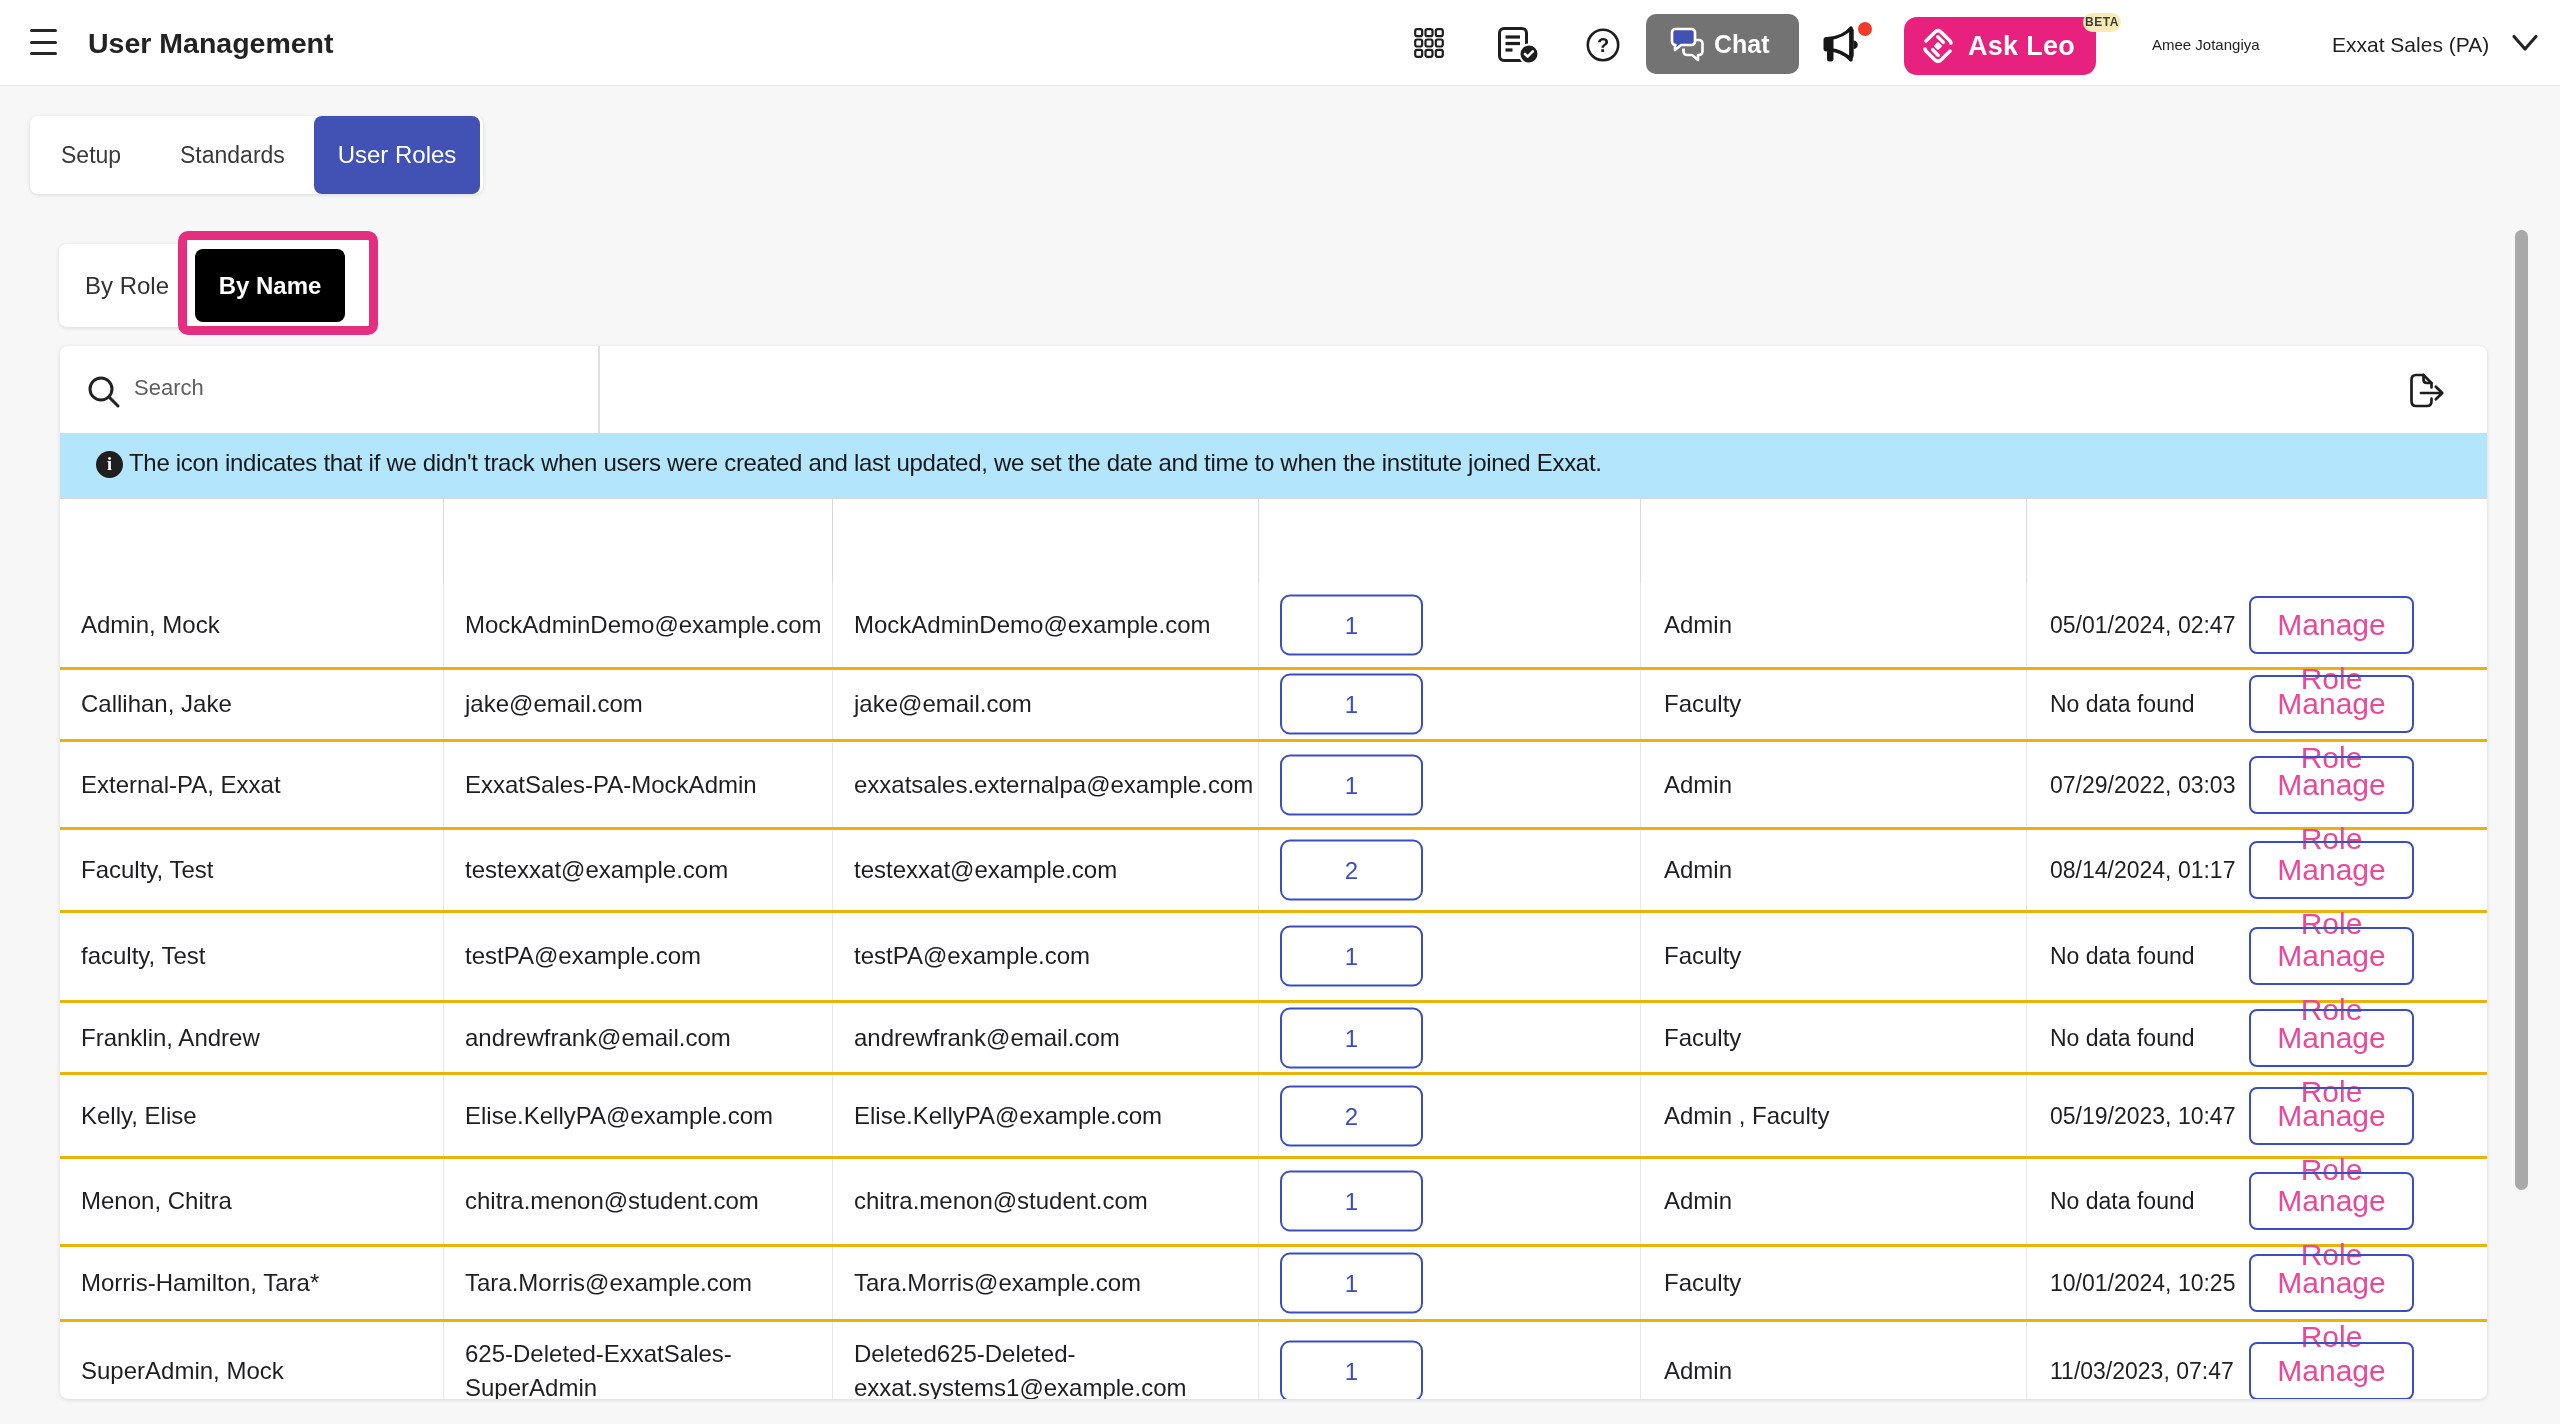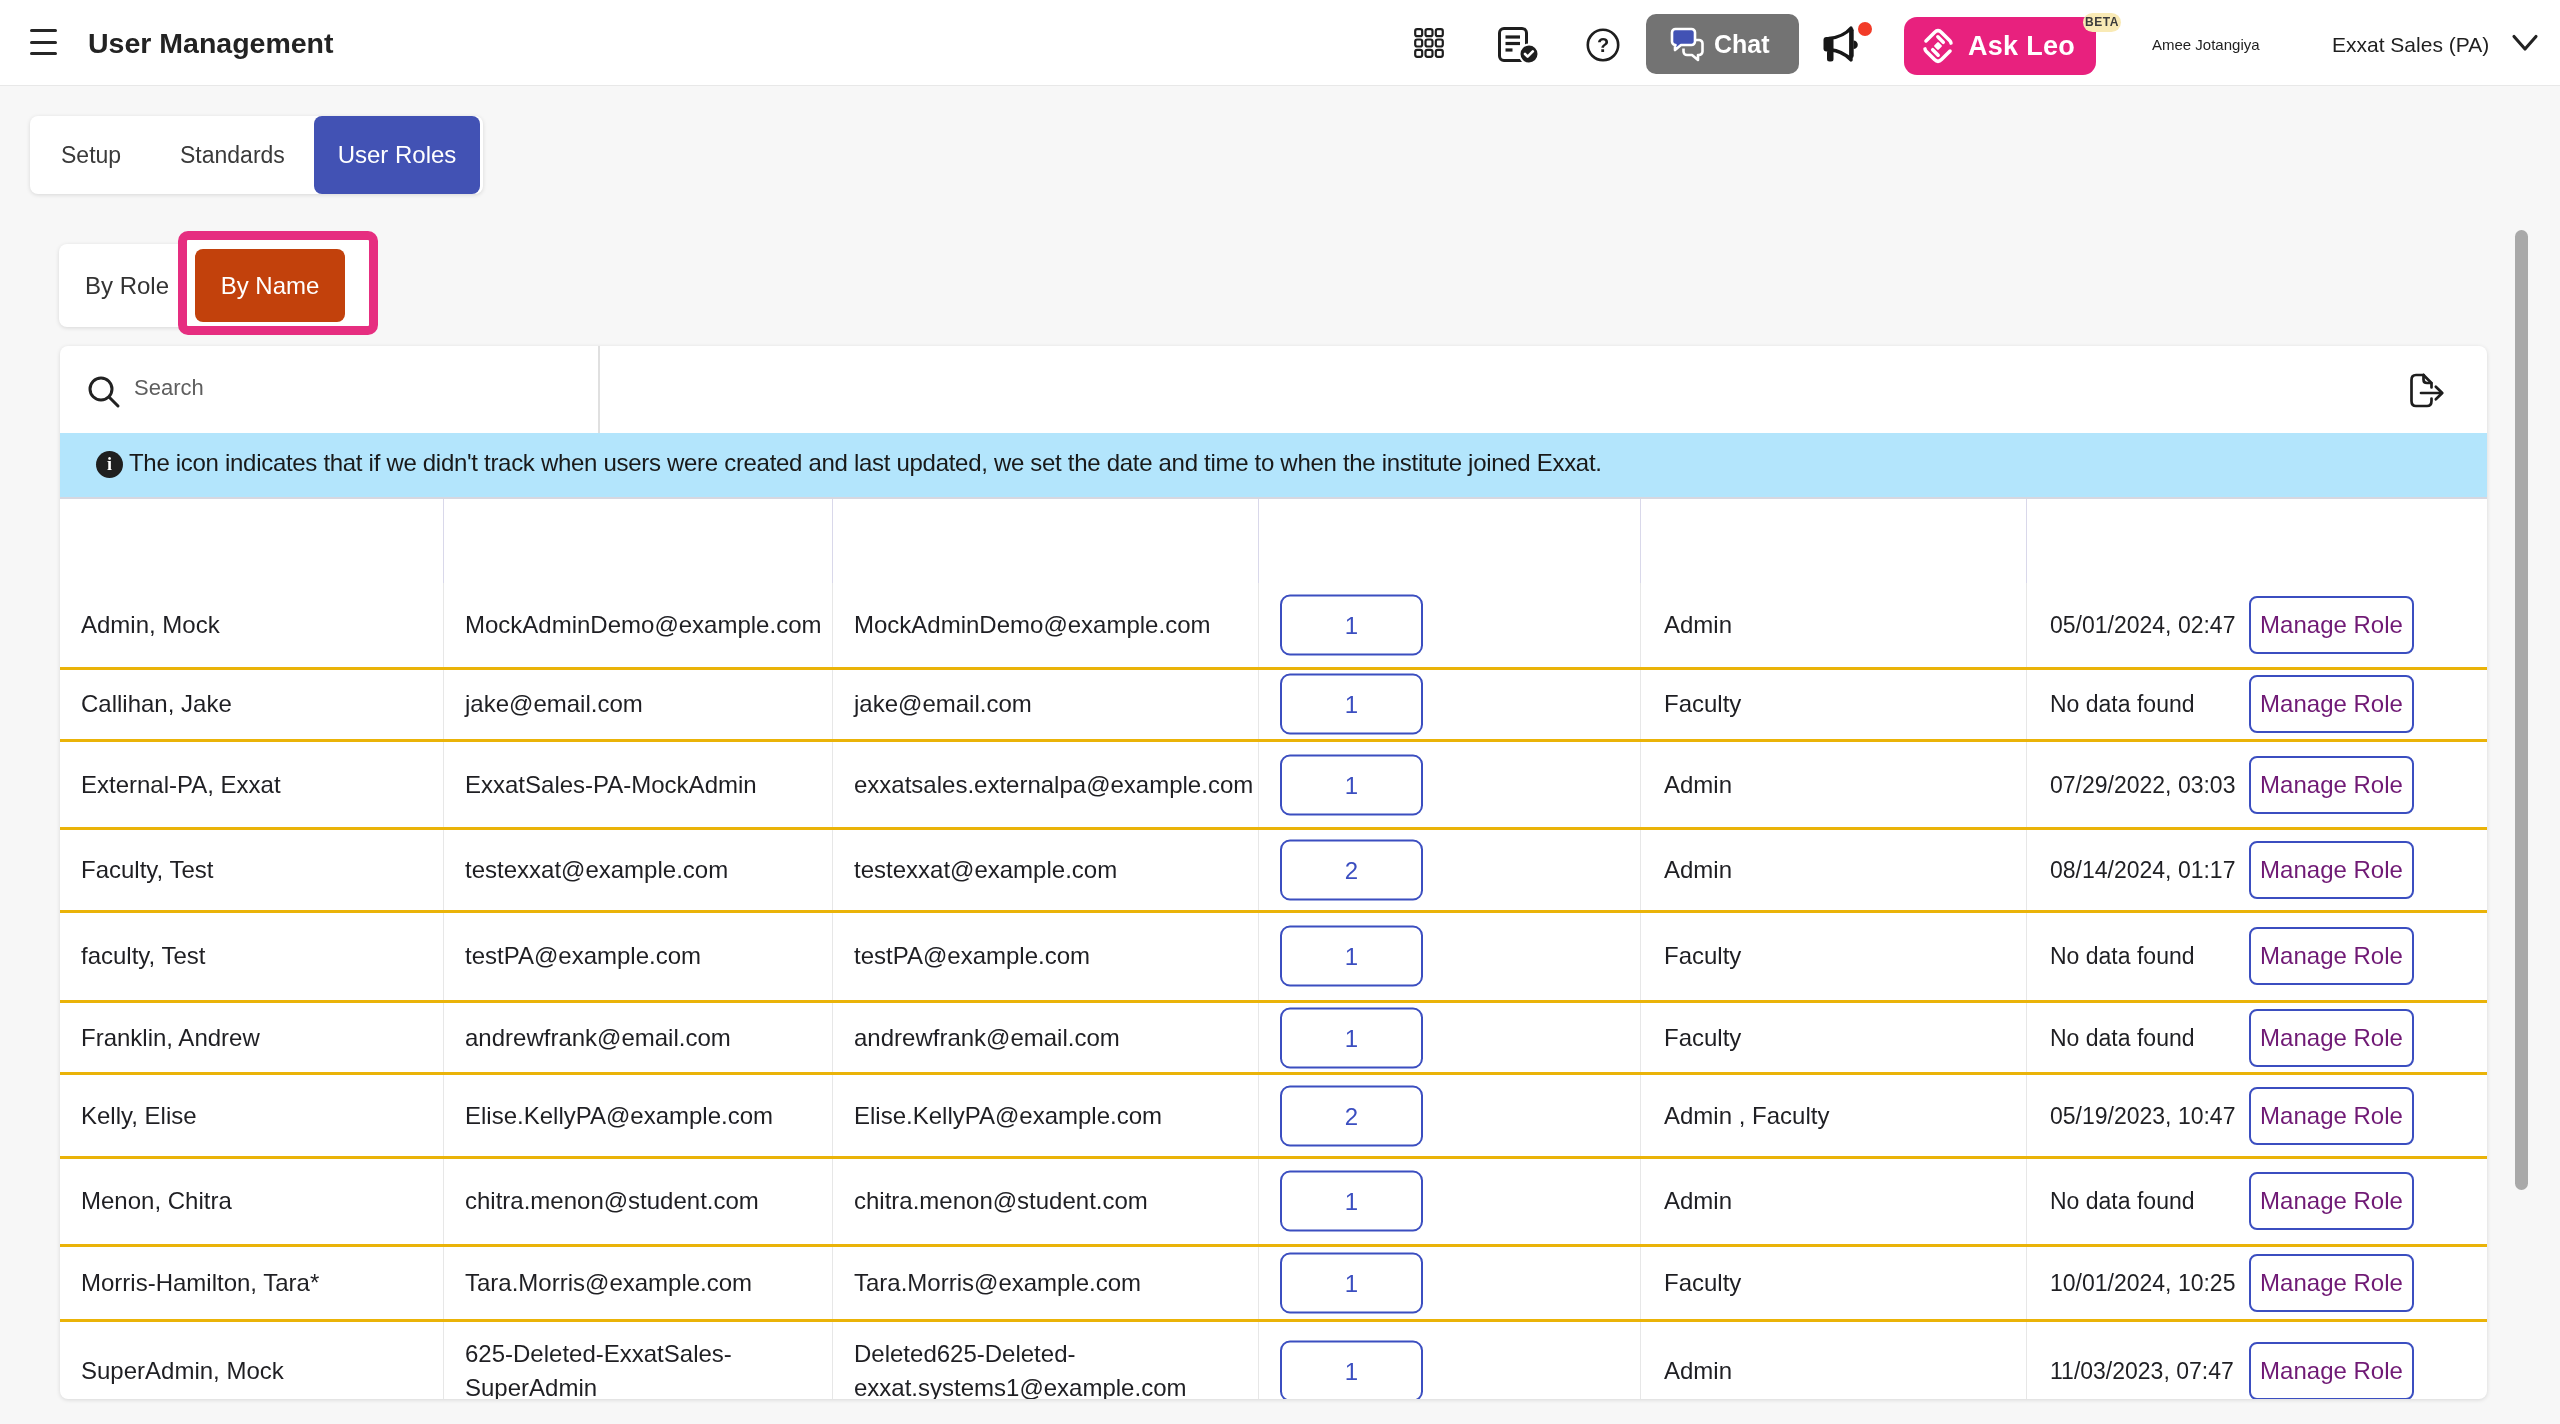--- a/index.html
+++ b/index.html
@@ -36,22 +36,22 @@
 #tabUR { position:absolute; left:284px; top:0; width:166px; height:78px; background:#4252b4;
   border-radius:8px; color:#fff; text-align:center; line-height:78px; font-size:24px; font-weight:normal; }
 
 
 #tabs2 { position:absolute; left:59px; top:244px; width:292px; height:83px; background:#fff;
   border-radius:8px; box-shadow:0 1px 4px rgba(0,0,0,0.13); }
 #byrole { position:absolute; left:0; top:0; width:136px; height:83px; text-align:center;
   line-height:83px; font-size:24px; color:#333; }
 #pinkbox { position:absolute; left:178px; top:231px; width:200px; height:104px; background:#fff;
   border:9px solid #e62e80; border-radius:10px; }
-#byname { position:absolute; left:195px; top:249px; width:150px; height:73px; background:#c2410c;
-  border-radius:8px; color:#fff; text-align:center; line-height:73px; font-size:24px; font-weight:normal; }
+#byname { position:absolute; left:195px; top:249px; width:150px; height:73px; background:#000000;
+  border-radius:8px; color:#fff; text-align:center; line-height:73px; font-size:24px; font-weight:bold; }
 
 
 #paper { position:absolute; left:60px; top:346px; width:2427px; height:1053px;
   background:#fff; border-radius:8px; box-shadow:0 1px 4px rgba(0,0,0,0.13); overflow:hidden; }
 
 
 #searchrow { position:absolute; left:0; top:0; width:2427px; height:87px; }
 #searchdiv { position:absolute; left:538px; top:0; width:2px; height:87px; background:#e0e0e0; }
 #searchtext { position:absolute; left:74px; top:0; height:87px; line-height:83px; font-size:22px; color:#5e5e5e; }
 
@@ -78,21 +78,21 @@
   white-space:nowrap; line-height:34px; }
 .c1 { left:21px; }
 .c2 { left:405px; }
 .c3 { left:794px; }
 .c5 { left:1604px; }
 .c6 { left:1990px; width:185px; overflow:hidden; font-size:23px; }
 .numbox { position:absolute; left:1220px; top:50%; transform:translateY(-50%); width:143px; height:61px;
   border:2px solid #3b4ec0; border-radius:10px; color:#3b4ec0; font-size:24px;
   text-align:center; line-height:57px; }
 .mbtn { position:absolute; left:2189px; top:50%; transform:translateY(-50%); width:165px; height:58px;
-  border:2px solid #3b4ec0; border-radius:8px; color:#701a75; font-size:24px; font-weight:500;
+  border:2px solid #3b4ec0; border-radius:8px; color:#ec4899; font-size:30px; font-weight:500;
   text-align:center; line-height:54px; }
 
 
 #sthumb { position:absolute; left:2515px; top:230px; width:13px; height:960px; border-radius:7px;
   background:#a9a9a9; }
 </style></head>
 <body>
 
 <div id="topbar">
   <div class="hbar" style="top:29px"></div>

